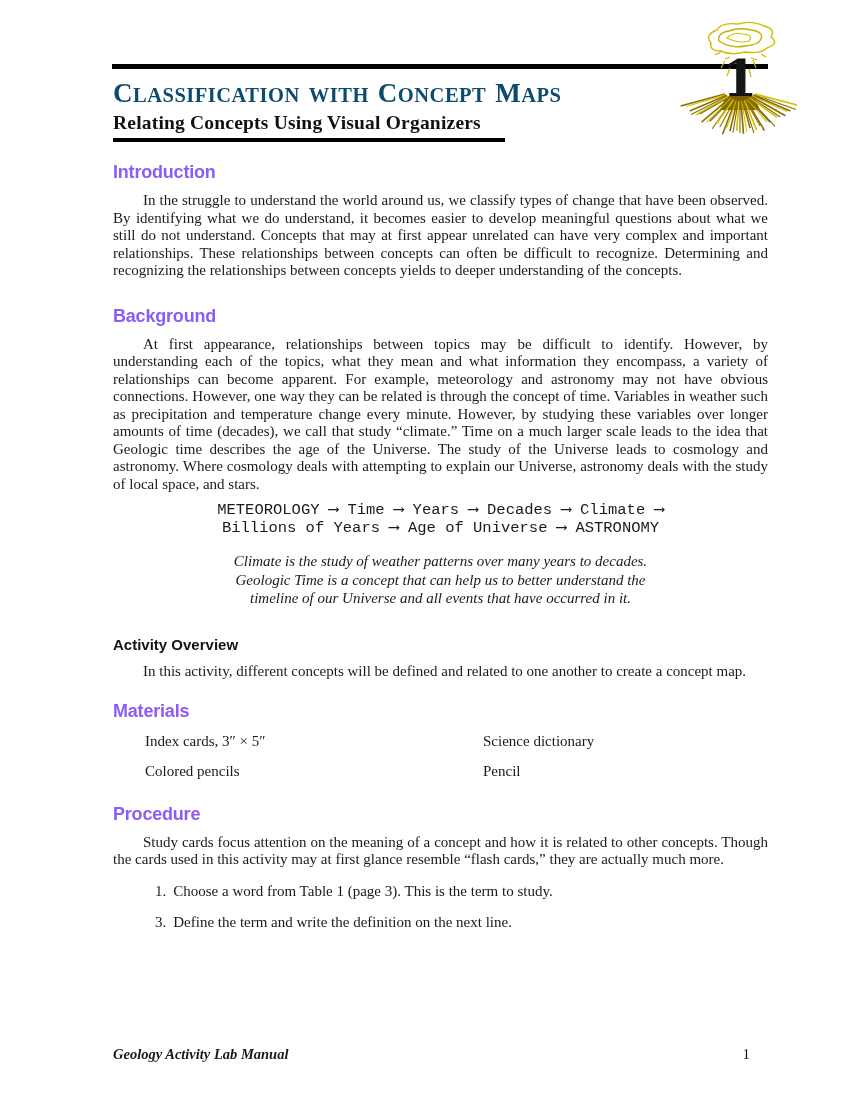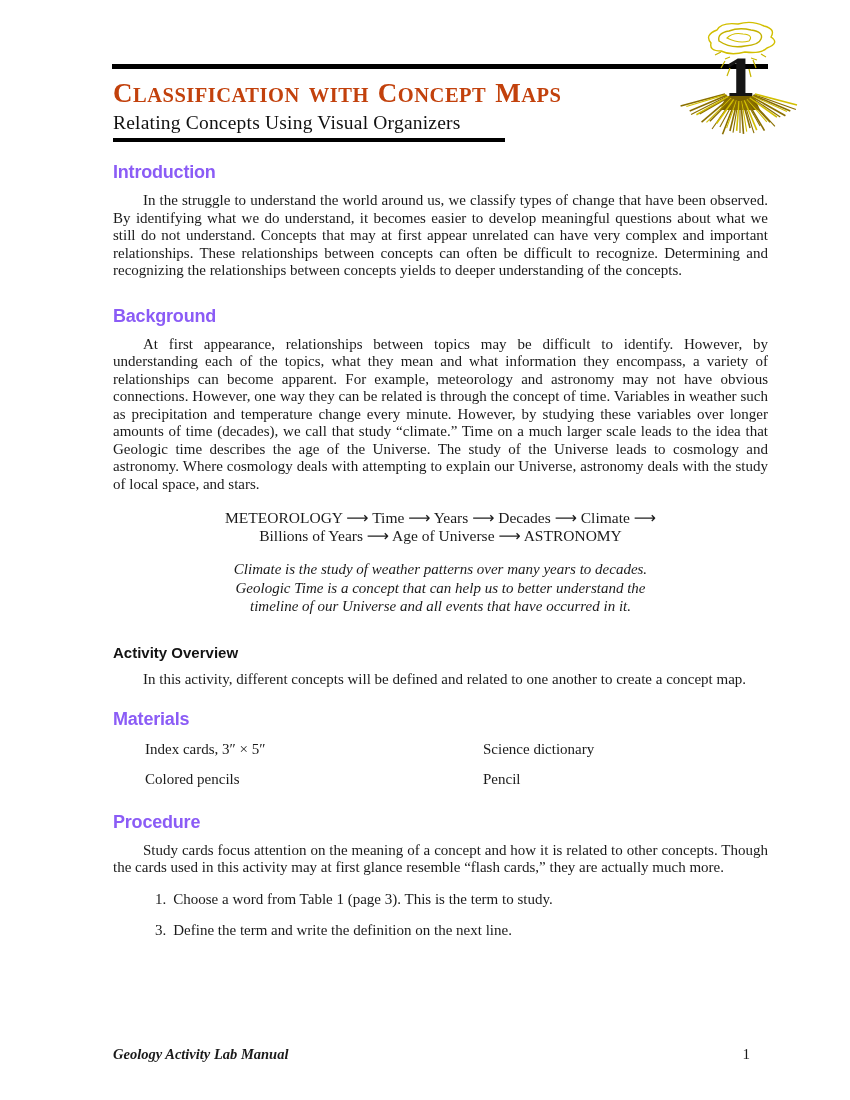--- a/index.html
+++ b/index.html
@@ -21,27 +21,27 @@
   }
   .volcano .chapter-num{
     font-family:"DejaVu Serif",serif;
     font-size:50px;font-weight:bold;fill:#151515;
   }
   .content{
     position:absolute;left:113px;top:0;width:655px;
   }
   h1.title{
     margin:78px 0 0;line-height:27px;font-weight:bold;
-    letter-spacing:0.5px;color:#c2410c;
+    letter-spacing:0.5px;color:#0c4a6e;
   }
   .title .word{margin-right:9px;}
   .title .lead{font-size:27px;}
   .title .rest{font-size:20.5px;}
   h2.subtitle{
-    margin:3px 0 0;font-size:19.5px;font-weight:normal;
+    margin:3px 0 0;font-size:19.5px;font-weight:bold;
     letter-spacing:0.2px;color:#111;line-height:21px;
   }
   .subtitle-rule{margin-top:5px;width:392px;height:4px;background:#000;}
   h3.section{
     font-family:"Liberation Sans",sans-serif;
     font-size:18px;font-weight:bold;letter-spacing:-0.2px;
     margin:0;line-height:19px;color:#8b5cf6;
   }
   h4.subheading{
     font-family:"Liberation Sans",sans-serif;
@@ -50,23 +50,23 @@
   }
   p.body-par{
     margin:10px 0 0;font-size:15px;line-height:17.5px;
     text-align:justify;text-indent:30px;
   }
   #introduction-heading{margin-top:21px;}
   #background-heading{margin-top:27px;}
   #materials-heading{margin-top:22px;}
   #procedure-heading{margin-top:24px;}
   .chain{
-    margin-top:16px;text-align:center;
+    margin-top:8px;text-align:center;
     font-size:15.5px;line-height:18px;
-    font-family:Liberation Serif, serif;
+    font-family:Liberation Mono, monospace;
   }
   .caption{
     margin-top:15px;text-align:center;font-style:italic;
     font-size:15px;line-height:18.5px;
   }
   .materials-grid{
     margin:12px 0 0 32px;
     display:grid;grid-template-columns:338px 1fr;
     row-gap:12.5px;font-size:15px;line-height:17.5px;
   }

